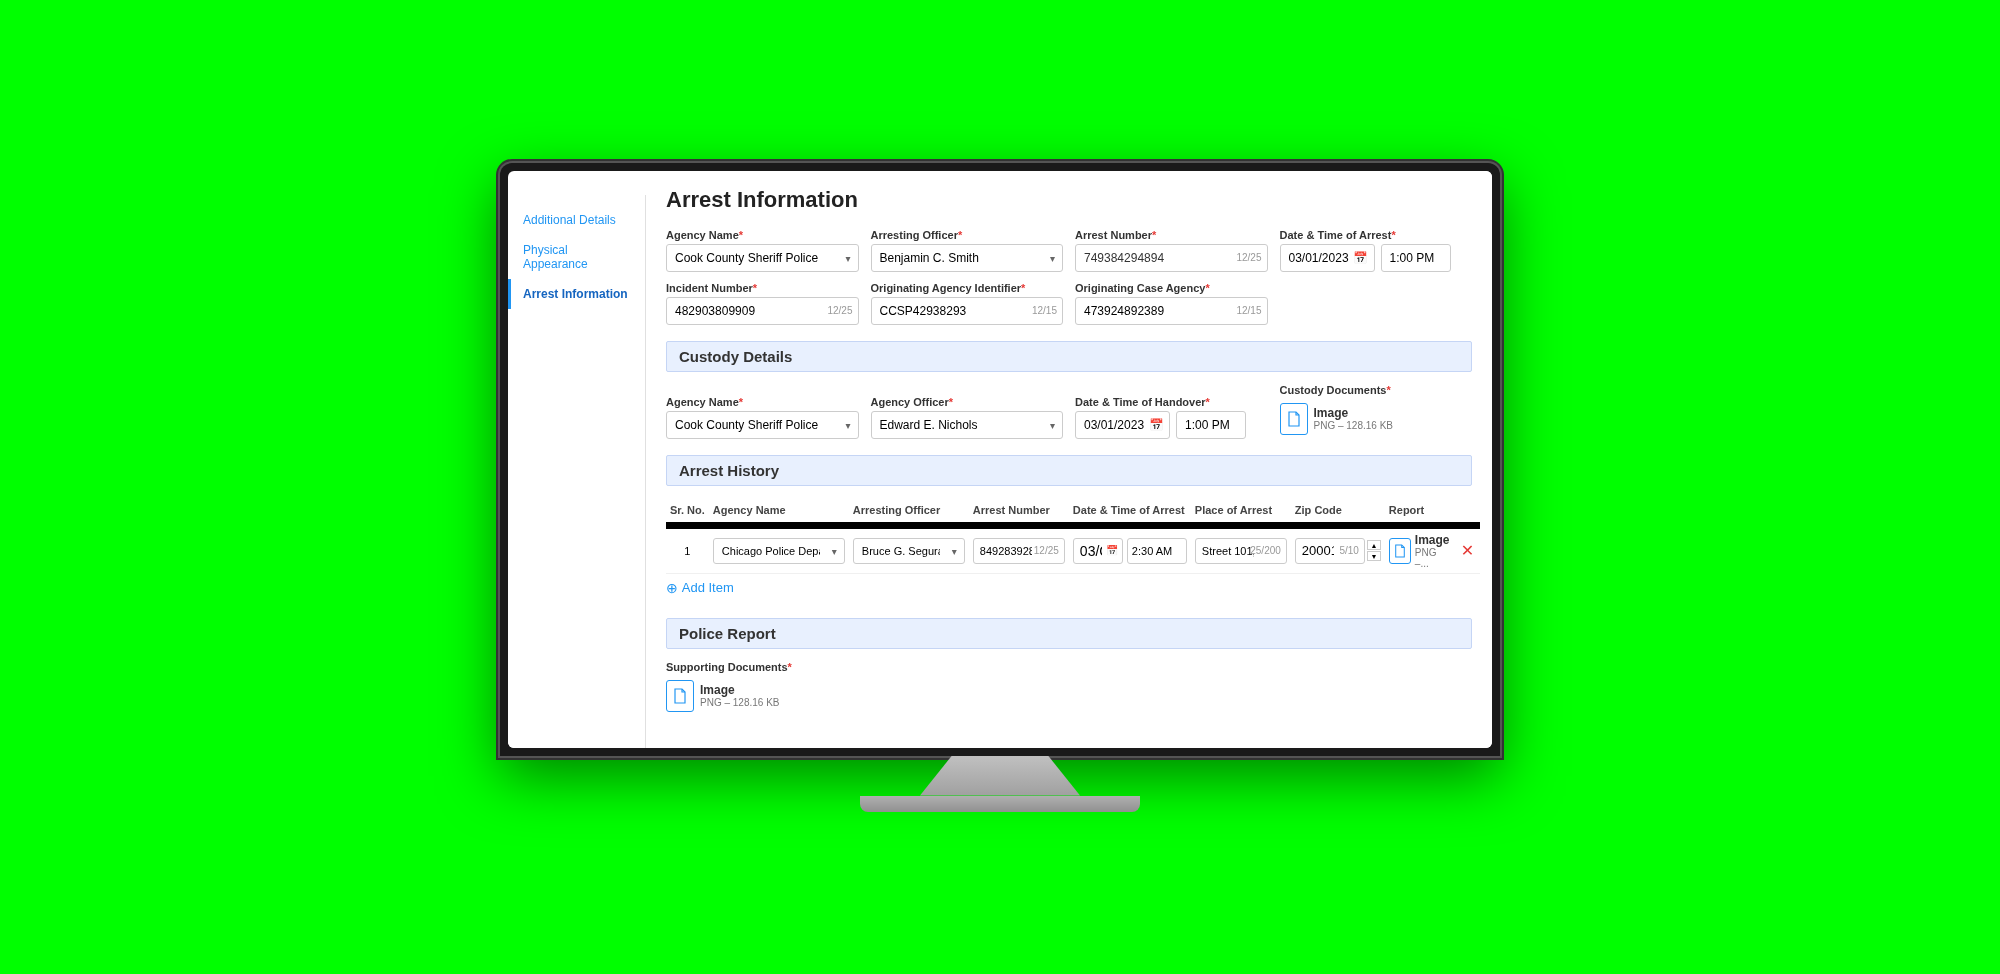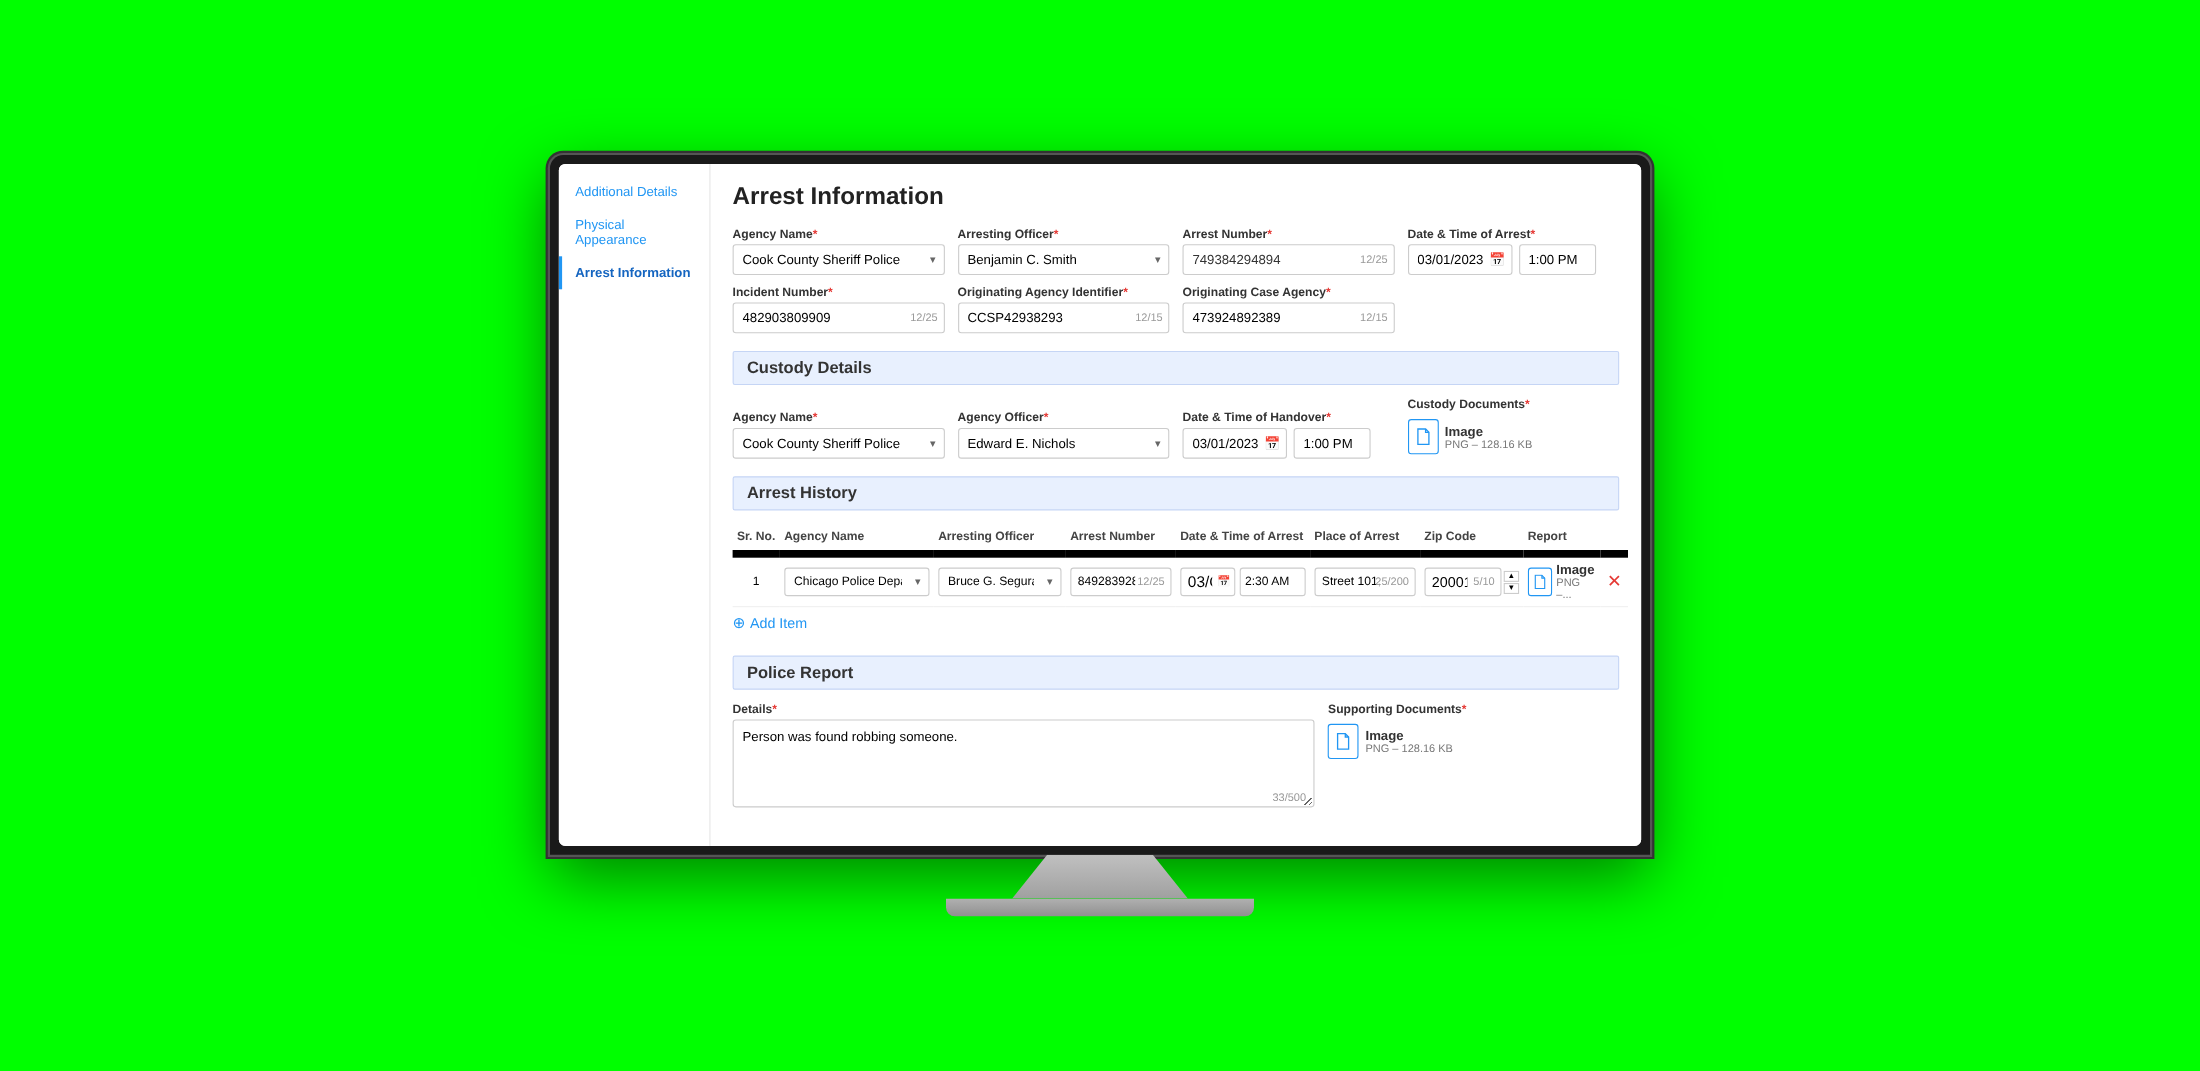--- a/index.html
+++ b/index.html
@@ -33,20 +33,21 @@
       display: flex;
       min-height: 540px;
     }
 
     .sidebar {
       width: 138px;
       background: #fff;
       border-right: 1px solid #e0e0e0;
       padding: 10px 0;
       flex-shrink: 0;
+      margin-top: 24px;
     }
 
     .sidebar-item {
       padding: 8px 12px;
       font-size: 12px;
       color: #2196F3;
       cursor: pointer;
       display: flex;
       align-items: center;
     }
@@ -639,29 +640,20 @@
             </tbody>
           </table>
           <button class="add-item-btn">
             <span>Add Item</span>
           </button>
         </div>
 
         <div class="form-section">
           <div class="section-header">Police Report</div>
           <div class="form-row" style="align-items:flex-start;">
-            <div class="form-group" style="flex:2;">
-              <label>
-                <span>Details</span><span class="required">*</span>
-              </label>
-              <div class="textarea-wrapper">
-                <textarea class="details-textarea" style="">Person was found robbing someone.</textarea>
-                <span class="textarea-count">33/500</span>
-              </div>
-            </div>
             <div class="form-group" style="flex:1;">
               <label>
                 <span>Supporting Documents</span><span class="required">*</span>
               </label>
               <div class="file-attachment">
                 <div class="file-icon">
                   <svg width="14" height="16" viewBox="0 0 14 16" fill="none" xmlns="http://www.w3.org/2000/svg">
                     <path d="M2 1h7l3 3v11H2V1z" stroke="#2196F3" stroke-width="1.2" fill="none"></path>
                     <path d="M9 1v3h3" stroke="#2196F3" stroke-width="1.2" fill="none"></path>
                   </svg>

